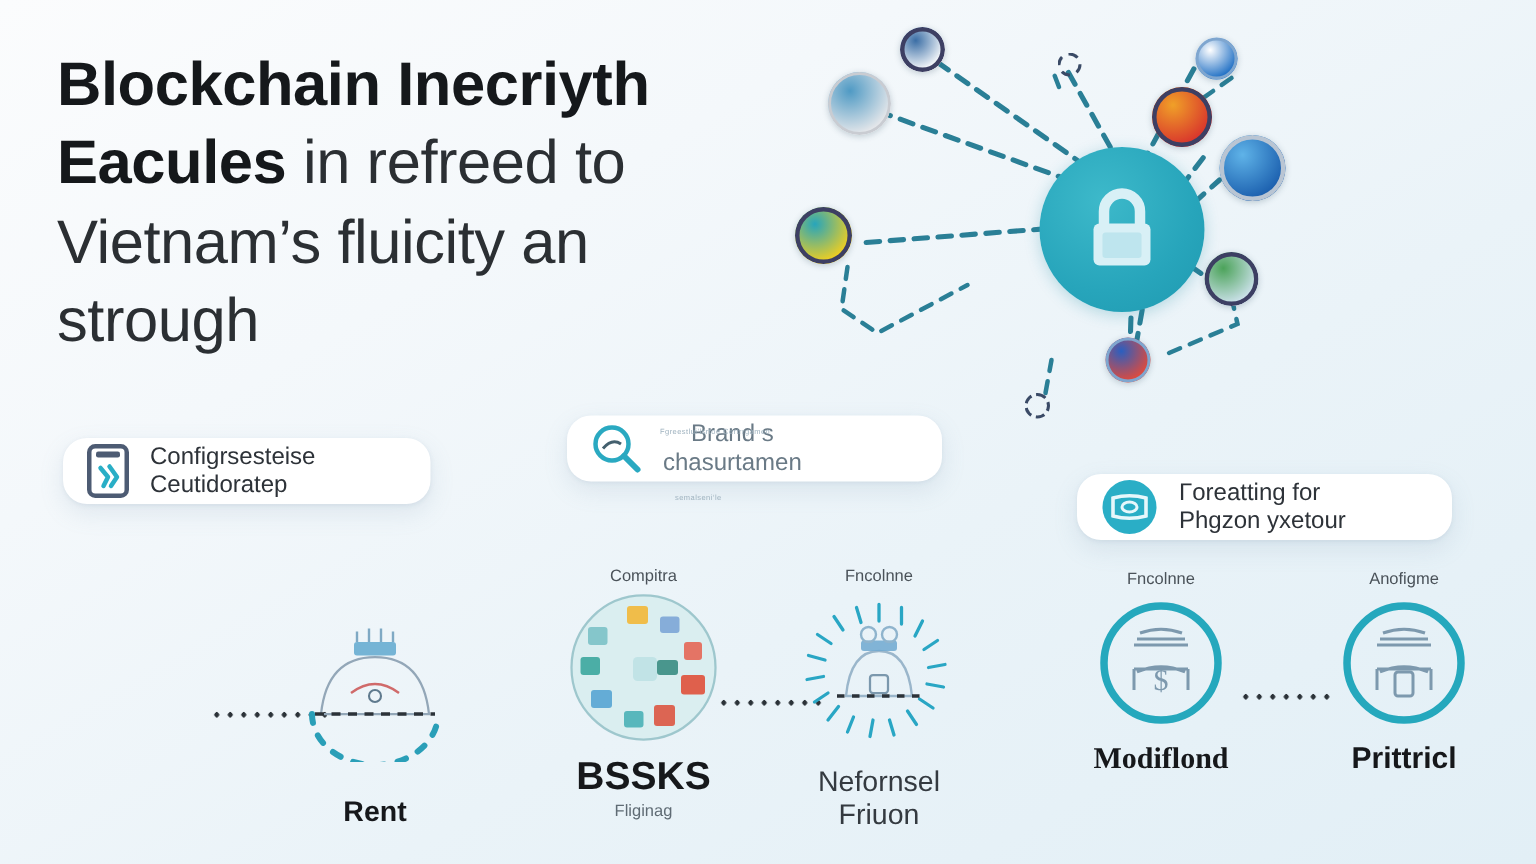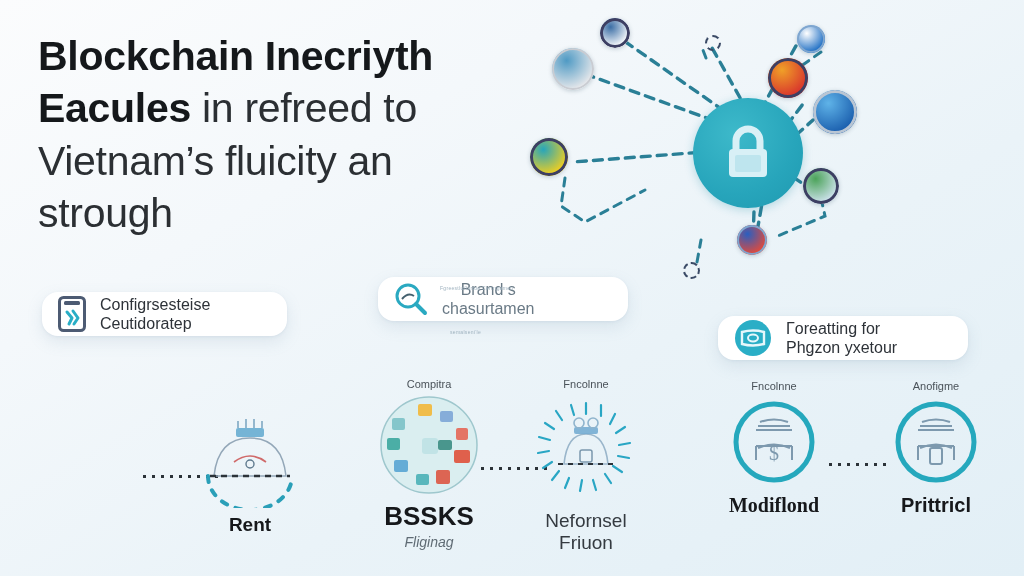--- a/index.html
+++ b/index.html
@@ -46,21 +46,21 @@
   .card .ctext{font-size:16px;line-height:1.2;color:#2d3238;font-weight:400;}
   .card .ctext .l2{display:block;}
   .card2 .ctext{color:#6a7a86;}
   .tinytext{position:absolute;font-size:5px;color:#9fb2bf;letter-spacing:.3px;white-space:nowrap;}
 
   
   .group{position:absolute;}
   .gitem{position:absolute;text-align:center;}
   .toplab{font-size:11px;color:#4a5259;margin-bottom:4px;}
   .botlab{font-weight:700;color:#16181b;}
-  .sublab{font-style:italic;font-size:14px;color:#5f6b74;margin-top:2px;}
+  .sublab{font-size:11px;color:#5f6b74;margin-top:2px;}
   .softlab{font-weight:400;color:#343a40;}
   .dotline{position:absolute;height:5px;background-image:radial-gradient(circle,#2b3238 1.6px,transparent 1.7px);
     background-size:9px 5px;background-repeat:repeat-x;}
   .dotline.teal{background-image:radial-gradient(circle,#2a9fb8 1.6px,transparent 1.7px);}
 </style>
 </head>
 <body>
 
 <div class="stage">
 
@@ -183,21 +183,21 @@
     <div class="gitem" style="left:165px;top:8px;width:130px;">
       <svg width="112" height="104" viewBox="0 0 112 104">
         <rect x="42" y="24" width="28" height="9" rx="2" fill="#5fa8cf" opacity=".85"></rect>
         <path d="M44 24 v-7 M52 24 v-9 M60 24 v-9 M68 24 v-7" stroke="#7fa9c4" stroke-width="1.6"></path>
         <path d="M20 72 q4 -38 36 -38 q32 0 36 38 z" fill="none" stroke="#93a7b8" stroke-width="1.5"></path>
         <path d="M40 58 q16 -12 32 0" fill="none" stroke="#d06a6a" stroke-width="1.6"></path>
         <circle cx="56" cy="60" r="4" fill="none" stroke="#5f7a8e" stroke-width="1.4"></circle>
         <path d="M16 72 h80" stroke="#2b3238" stroke-width="2.4" stroke-dasharray="6 5"></path>
         <path d="M14 72 a42 34 0 0 0 84 0" fill="none" stroke="#2a9fb8" stroke-width="4" stroke-linecap="round" stroke-dasharray="6 9"></path>
       </svg>
-      <div class="botlab" style="font-size:19px;margin-top:2px;">Rent</div>
+      <div class="botlab" style="font-size:19px;margin-top:18px;">Rent</div>
     </div>
   </div>
 
   <div class="group" style="left:358px;top:378px;width:300px;height:190px;">
     <div class="dotline" style="left:120px;top:88px;width:70px;"></div>
 
     <div class="gitem" style="left:6px;top:0px;width:130px;">
       <div class="toplab">Compitra</div>
       <svg width="102" height="102" viewBox="0 0 102 102">
         <circle cx="51" cy="51" r="48" fill="#daeef0" stroke="#9ec7cd" stroke-width="1.5"></circle>

